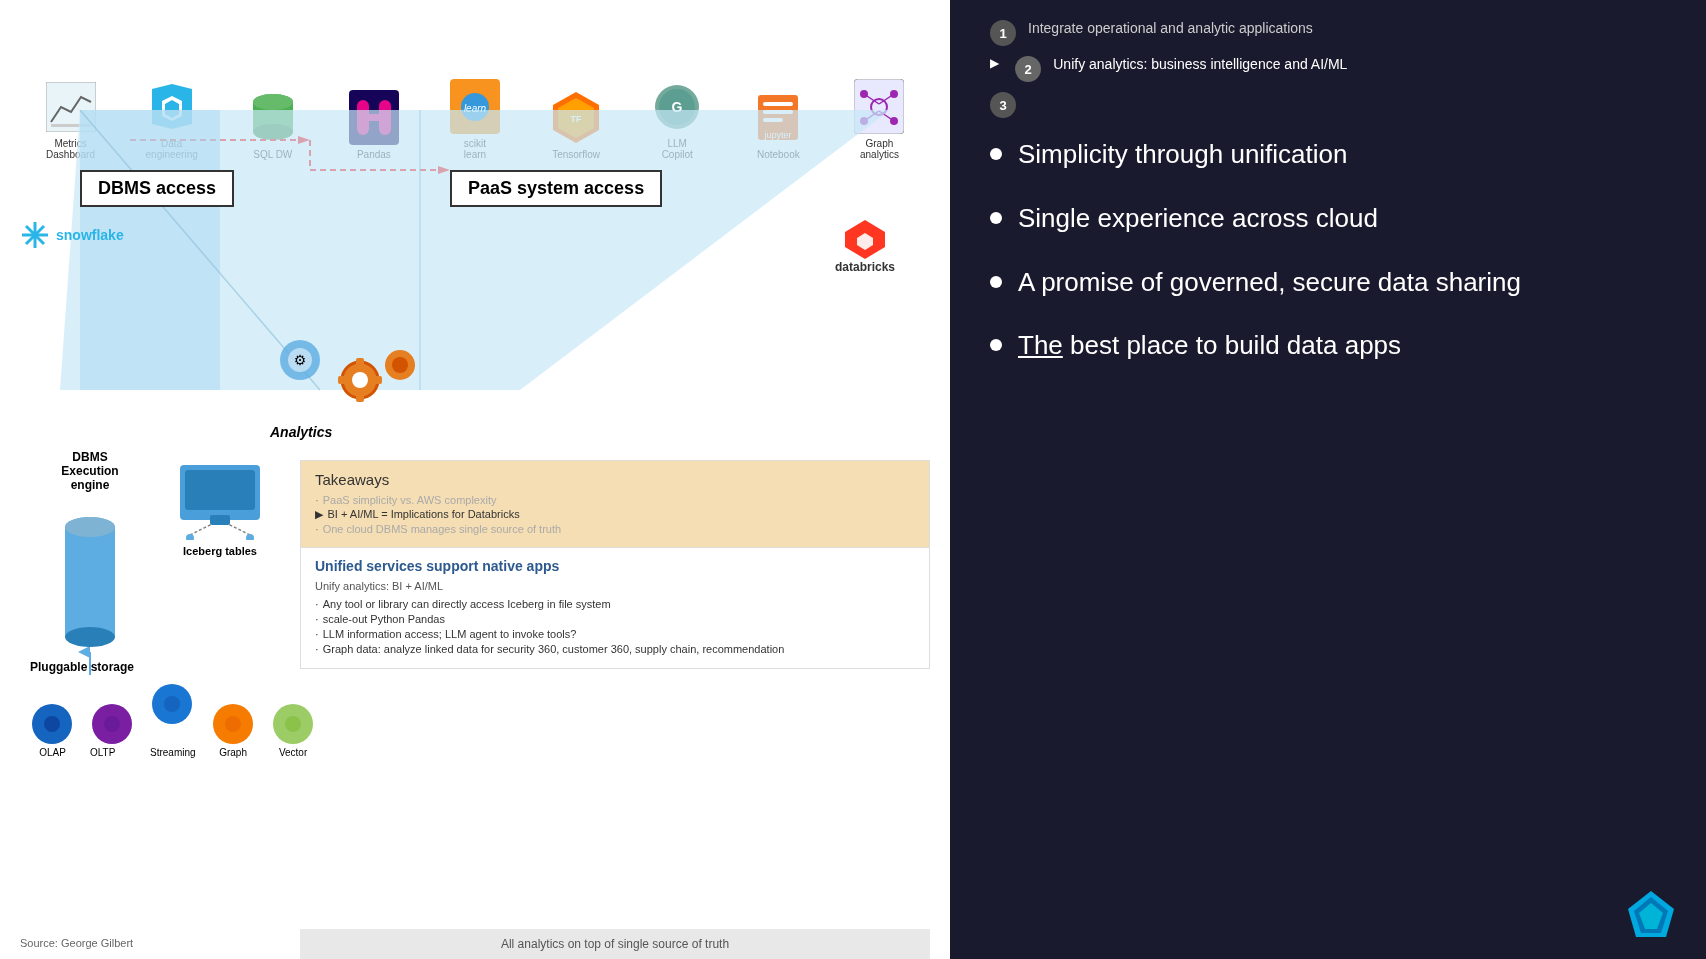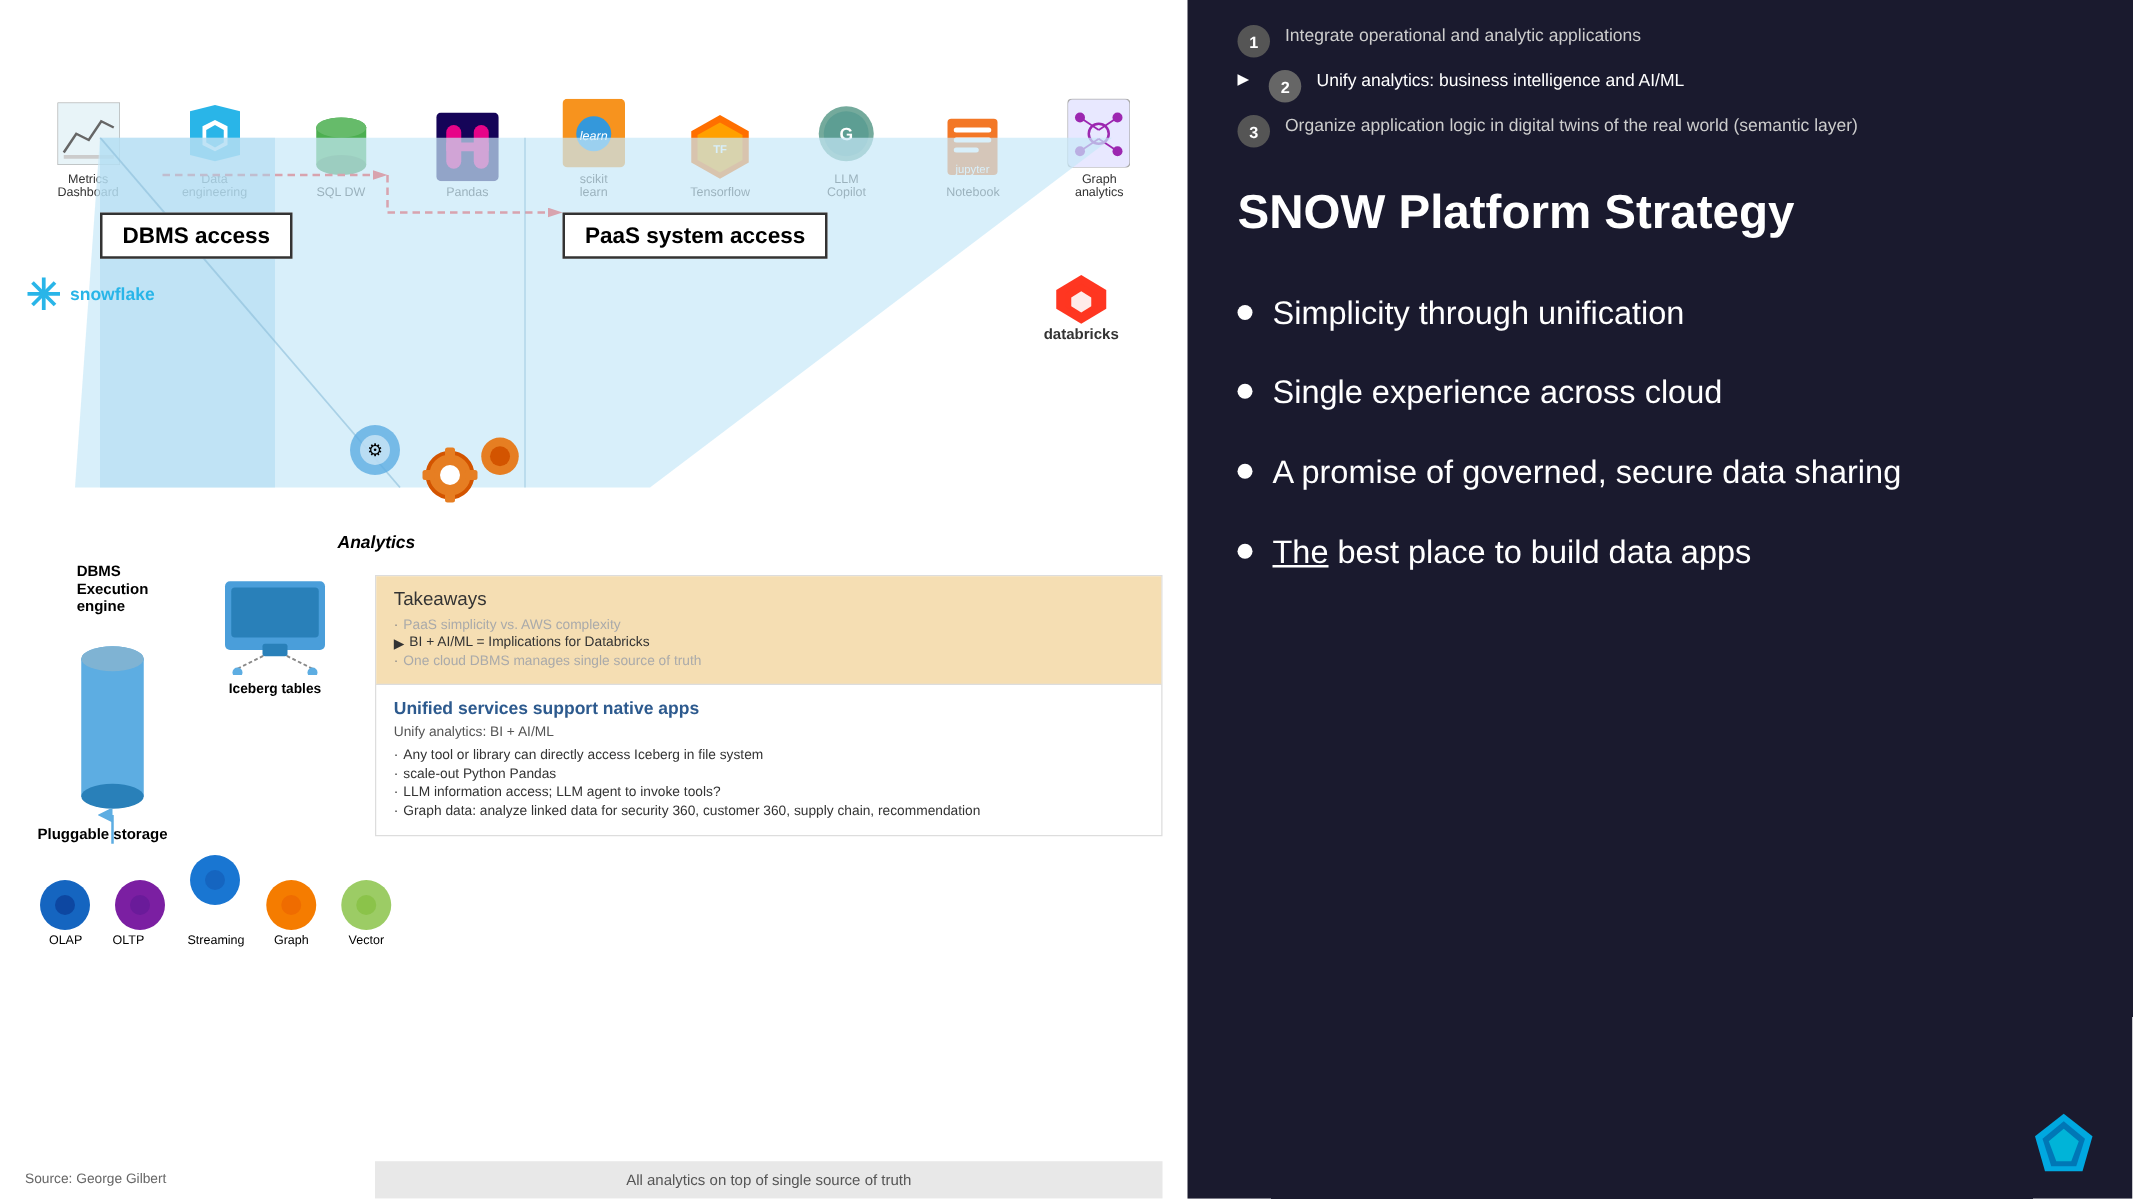--- a/index.html
+++ b/index.html
@@ -447,21 +447,21 @@
 
       <circle cx="160" cy="55" r="15" fill="#e67e22"></circle>
       <circle cx="160" cy="55" r="8" fill="#d35400"></circle>
     </svg>
     <div style="font-weight:bold;font-style:italic;font-size:14px;margin-left:30px;margin-top:-10px;">Analytics</div>
   </div>
 
   <div style="position:absolute;top:450px;left:30px;display:flex;gap:10px;align-items:flex-start;">
 
     <div style="display:flex;flex-direction:column;align-items:center;width:120px;">
-      <div style="font-weight:bold;font-size:12px;margin-bottom:20px;">DBMS<br>Execution<br>engine</div>
+      <div style="font-weight:bold;font-size:12px;text-align:center;margin-bottom:20px;">DBMS<br>Execution<br>engine</div>
       <svg width="60" height="140" viewBox="0 0 60 140">
 
         <ellipse cx="30" cy="15" rx="25" ry="10" fill="#5dade2"></ellipse>
         <rect x="5" y="15" width="50" height="110" fill="#5dade2"></rect>
         <ellipse cx="30" cy="125" rx="25" ry="10" fill="#2980b9"></ellipse>
         <ellipse cx="30" cy="15" rx="25" ry="10" fill="#7fb3d3"></ellipse>
       </svg>
 
       <svg width="40" height="30" style="margin-top:-5px">
         <defs>
@@ -588,25 +588,23 @@
     </div>
 
     <div class="numbered-item" style="color:#fff;">
       <span class="play-icon">▶</span>
       <div class="num-circle active">2</div>
       <span>Unify analytics: business intelligence and AI/ML</span>
     </div>
 
     <div class="numbered-item">
       <div class="num-circle">3</div>
-      <span>Organize application logic in digital twins of the real world (semantic layer)</span>
-    </div>
-  </div>
-
-  <div class="strategy-title">SNOW Platform Strategy</div>
+    </div>
+  </div>
+
 
   <ul class="bullet-list">
     <li class="bullet-item">
       <div class="bullet-dot"></div>
       <span>Simplicity through unification</span>
     </li>
     <li class="bullet-item">
       <div class="bullet-dot"></div>
       <span>Single experience across cloud</span>
     </li>

